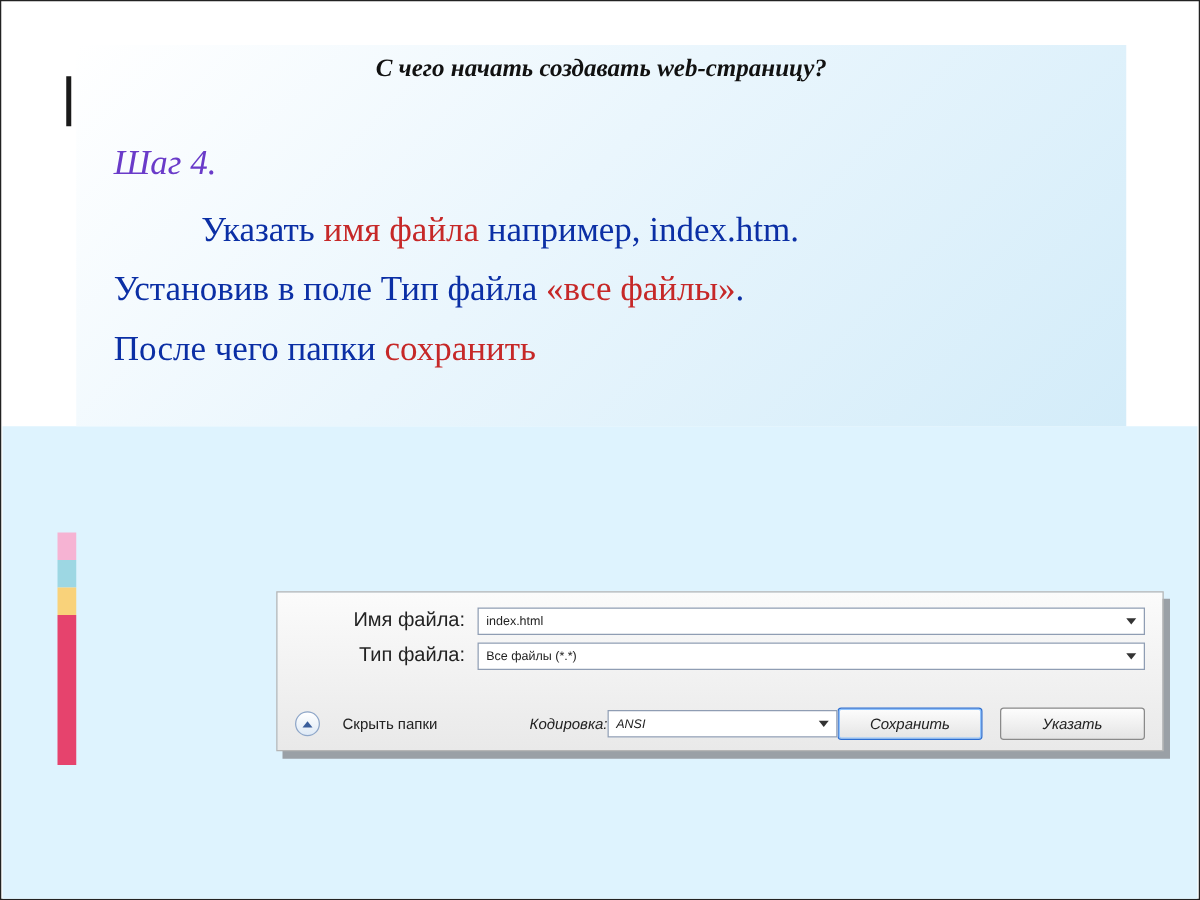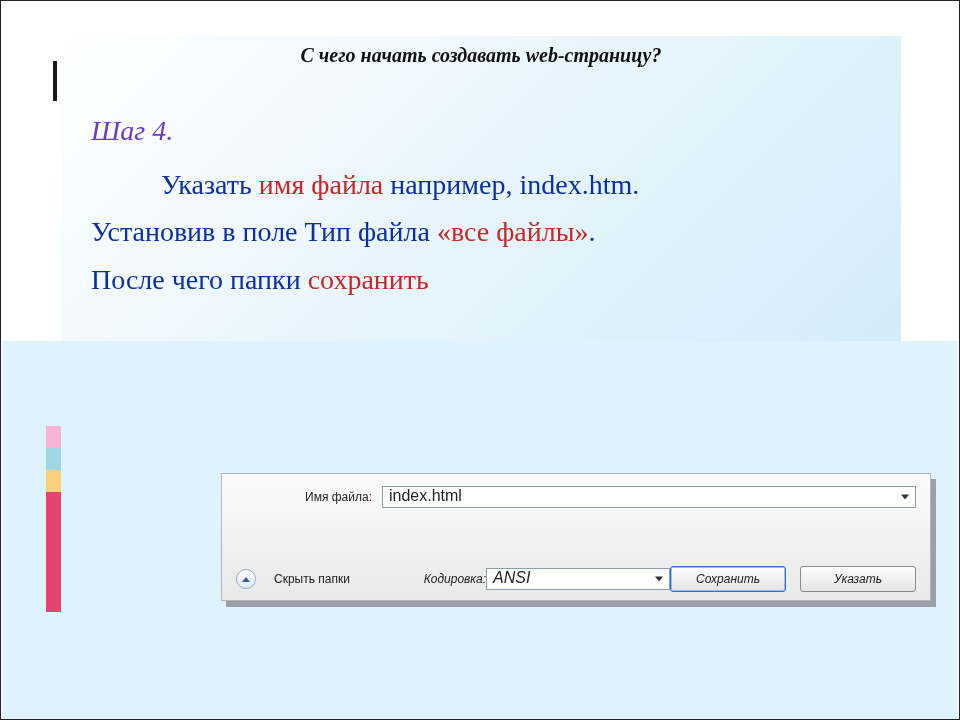--- a/index.html
+++ b/index.html
@@ -115,31 +115,32 @@
     display: flex;
     align-items: center;
   }
   .row-filename { top: 12px; left: 60px; right: 14px; }
   .row-filetype { top: 40px; left: 60px; right: 14px; }
   .row-bottom   { top: 92px; left: 14px; right: 14px; justify-content: space-between; }
   .lbl {
     width: 90px;
     text-align: right;
     padding-right: 10px;
-    font-size: 12px;
+    font-size: 16px;
   }
   .combo {
     flex: 1;
     height: 20px;
     border: 1px solid #8f9db3;
     background: #fff;
     display: flex;
+    align-items: center;
     padding: 0 6px;
     position: relative;
-    font-size: 16px;
+    font-size: 10px;
   }
   .combo .caret {
     position: absolute;
     right: 6px;
     top: 50%;
     transform: translateY(-50%);
     width: 0; height: 0;
     border-left: 4px solid transparent;
     border-right: 4px solid transparent;
     border-top: 5px solid #333;
@@ -225,20 +226,27 @@
   <div class="dialog-panel">
 
     <div class="dialog-row row-filename">
       <div class="lbl">Имя файла:</div>
       <div class="combo">
         <span>index.html</span>
         <span class="caret"></span>
       </div>
     </div>
 
+    <div class="dialog-row row-filetype">
+      <div class="lbl">Тип файла:</div>
+      <div class="combo">
+        <span>Все файлы  (*.*)</span>
+        <span class="caret"></span>
+      </div>
+    </div>
 
     <div class="dialog-row row-bottom">
       <div class="hide-folders">
         <div class="round-btn">
           <div class="up"></div>
         </div>
         <span>Скрыть папки</span>
       </div>
 
       <div class="enc-group">

